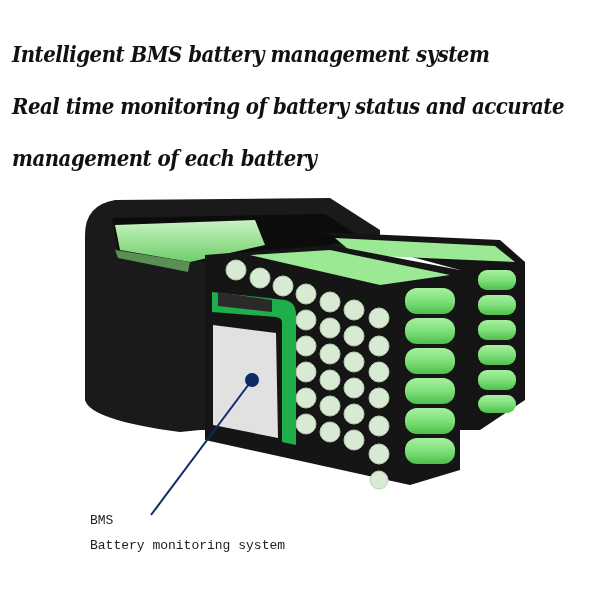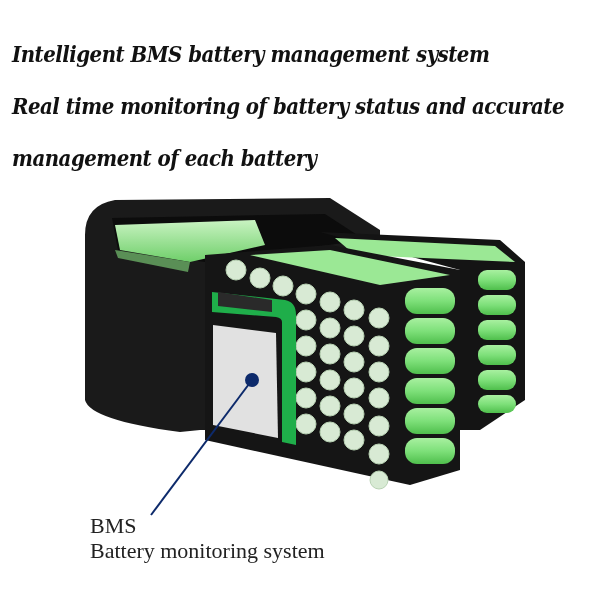--- a/index.html
+++ b/index.html
@@ -1,20 +1,20 @@
 <!DOCTYPE html>
 <html><head>
 <meta charset="utf-8">
 <style>
   html,body{margin:0;padding:0;background:#fff;}
   #root{position:relative;width:600px;height:600px;overflow:hidden;background:#fff;}
   .headline{position:absolute;left:12px;font-family:"DejaVu Serif","Liberation Serif",serif;font-style:italic;font-weight:bold;font-size:23px;color:#111;letter-spacing:-0.6px;white-space:nowrap;transform:scaleX(0.86);transform-origin:left center;}
   #h1{top:40px;} #h2{top:92px;} #h3{top:144px;}
   #art{position:absolute;left:0;top:0;}
-  .caption{position:absolute;font-family:Liberation Serif, serif;color:#222;font-size:22px;white-space:nowrap;}
+  .caption{position:absolute;font-family:Liberation Mono, monospace;color:#222;font-size:13px;white-space:nowrap;}
   #cap1{left:90px;top:513px;}
   #cap2{left:90px;top:538px;}
 </style>
 </head>
 <body>
 
 <div id="root">
   <div id="h1" class="headline">Intelligent BMS battery management system</div>
   <div id="h2" class="headline">Real time monitoring of battery status and accurate</div>
   <div id="h3" class="headline">management of each battery</div>

